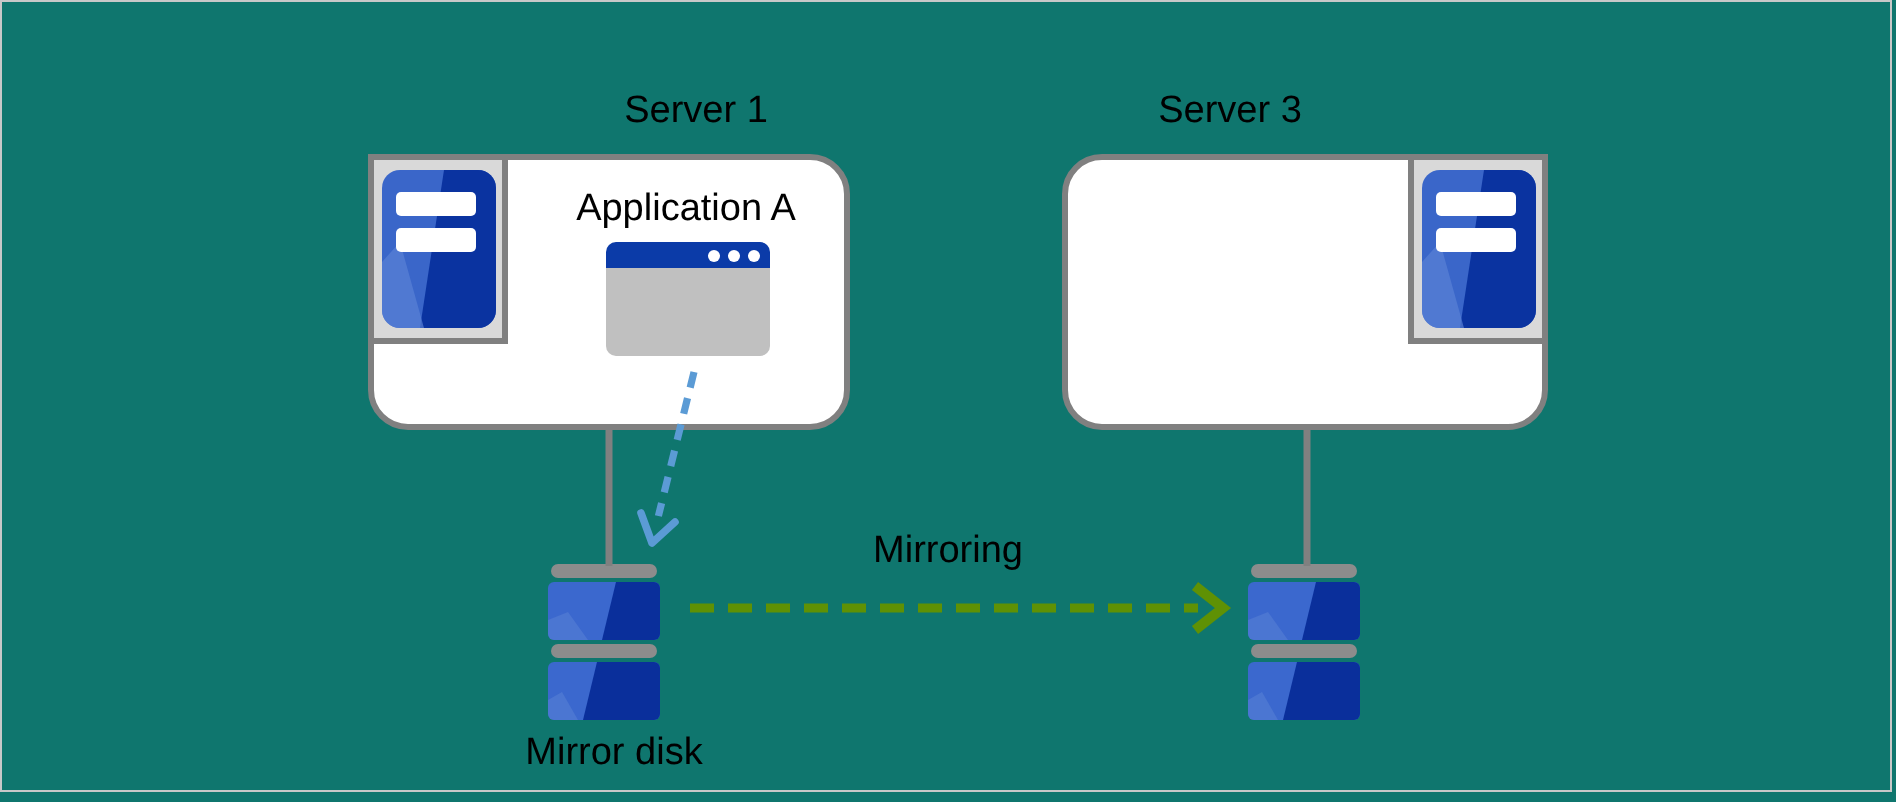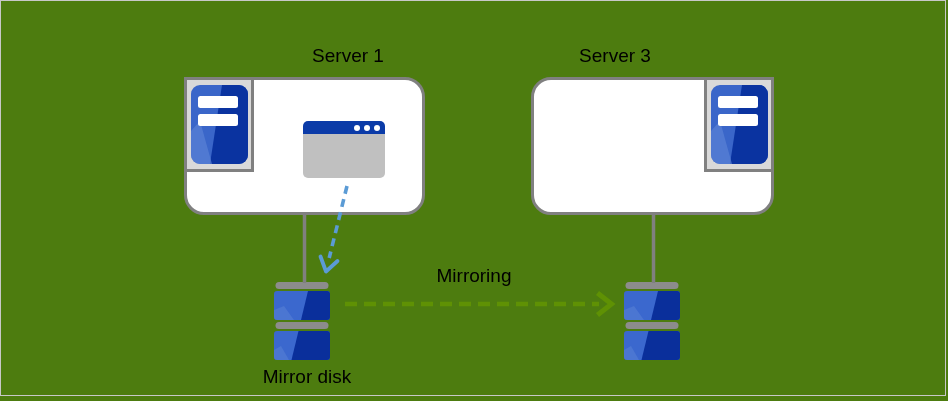--- a/index.html
+++ b/index.html
@@ -3,21 +3,21 @@
 <meta charset="utf-8">
 <style>
   * { margin: 0; padding: 0; box-sizing: border-box; }
   html, body { background: #ffffff; }
   body { font-family: "Liberation Sans", sans-serif; }
 
   .canvas {
     position: relative;
     width: 948px;
     height: 401px;
-    background: #4d7c0f;
+    background: #0f766e;
     overflow: hidden;
   }
   .canvas-border {
     position: absolute;
     left: 0; top: 0;
     width: 946px; height: 396px;
     border: 1px solid #c8c8c8;
     pointer-events: none;
   }
 
@@ -122,20 +122,21 @@
       <g clip-path="url(#towerClip2)">
         <rect x="0" y="0" width="57" height="79" fill="#3A66C9"></rect>
         <polygon points="31,0 57,0 57,79 19,79" fill="#0A33A0"></polygon>
         <polygon points="0,79 21,79 9,36 0,46" fill="#5A82D6" opacity="0.7"></polygon>
       </g>
       <rect x="7" y="11" width="40" height="12" rx="2.5" fill="#ffffff"></rect>
       <rect x="7" y="29" width="40" height="12" rx="2.5" fill="#ffffff"></rect>
     </svg>
   </div>
 
+  <div class="label" style="left:343px; top:94px;">Application A</div>
   <div class="app-window">
     <div class="app-titlebar">
       <div class="dot"></div>
       <div class="dot"></div>
       <div class="dot"></div>
     </div>
     <div class="app-body"></div>
   </div>
 
   <svg class="disk-icon disk-left" viewBox="0 0 56 79">

